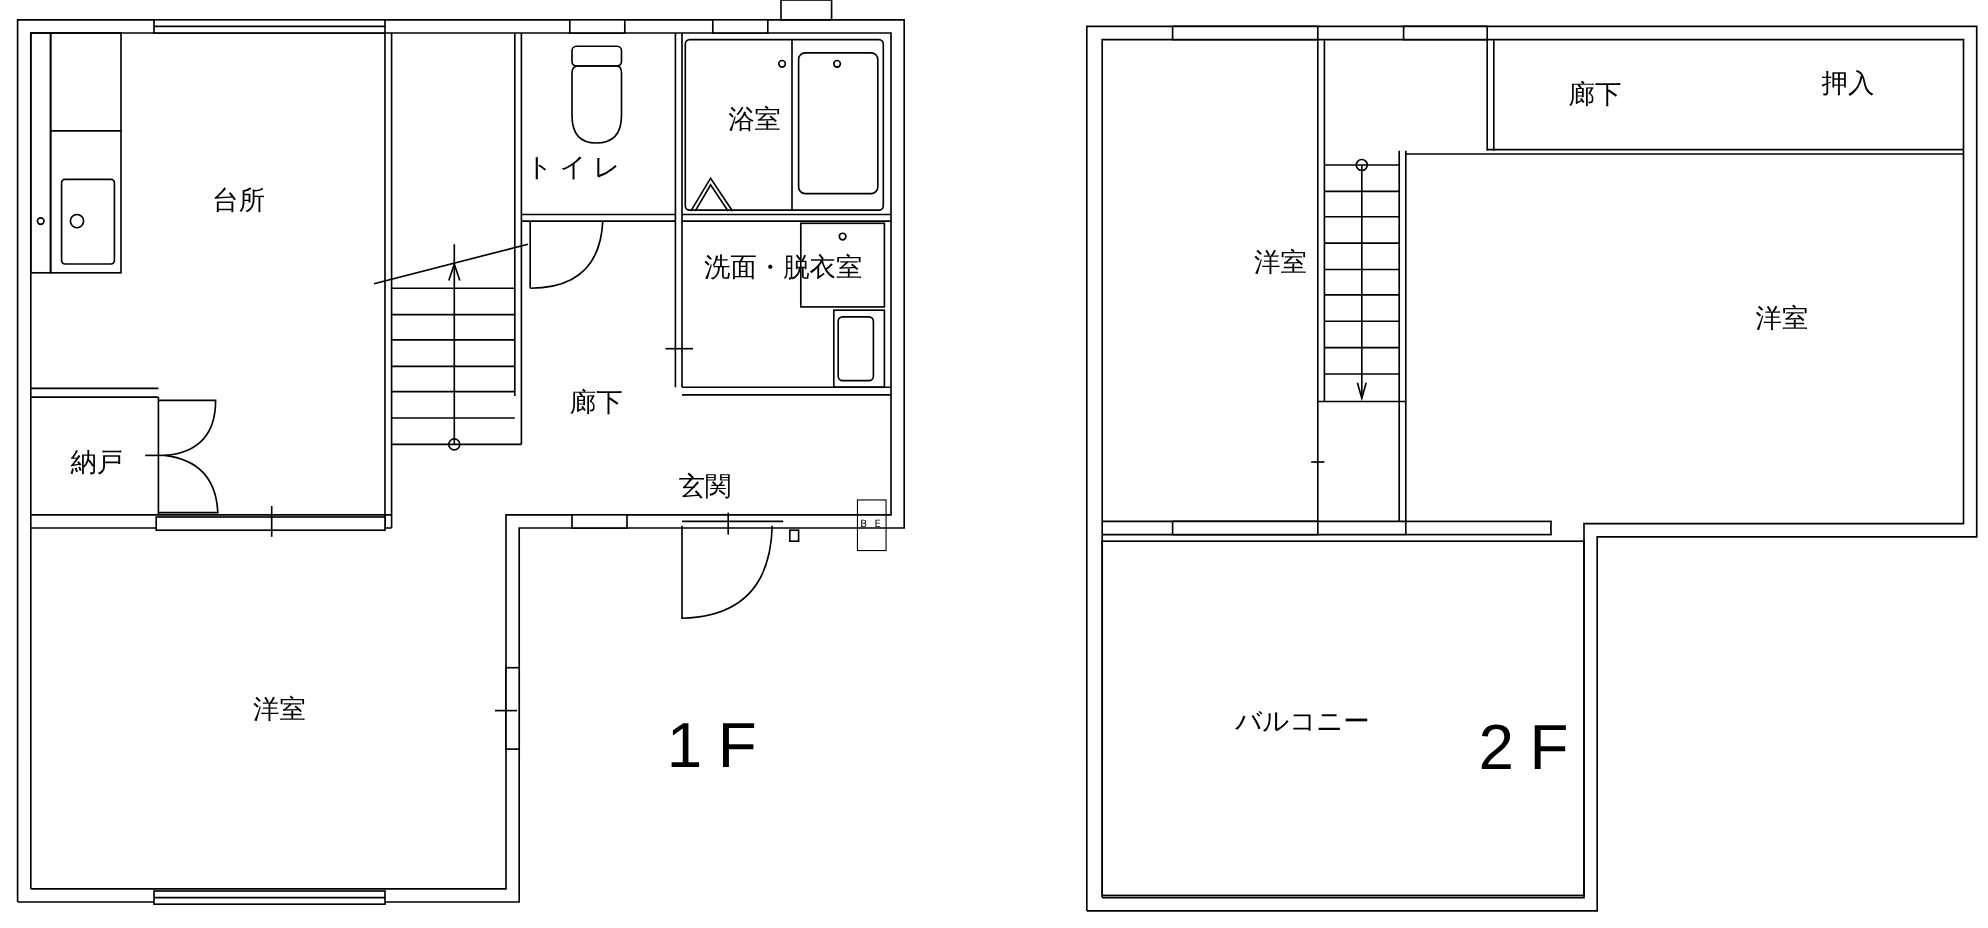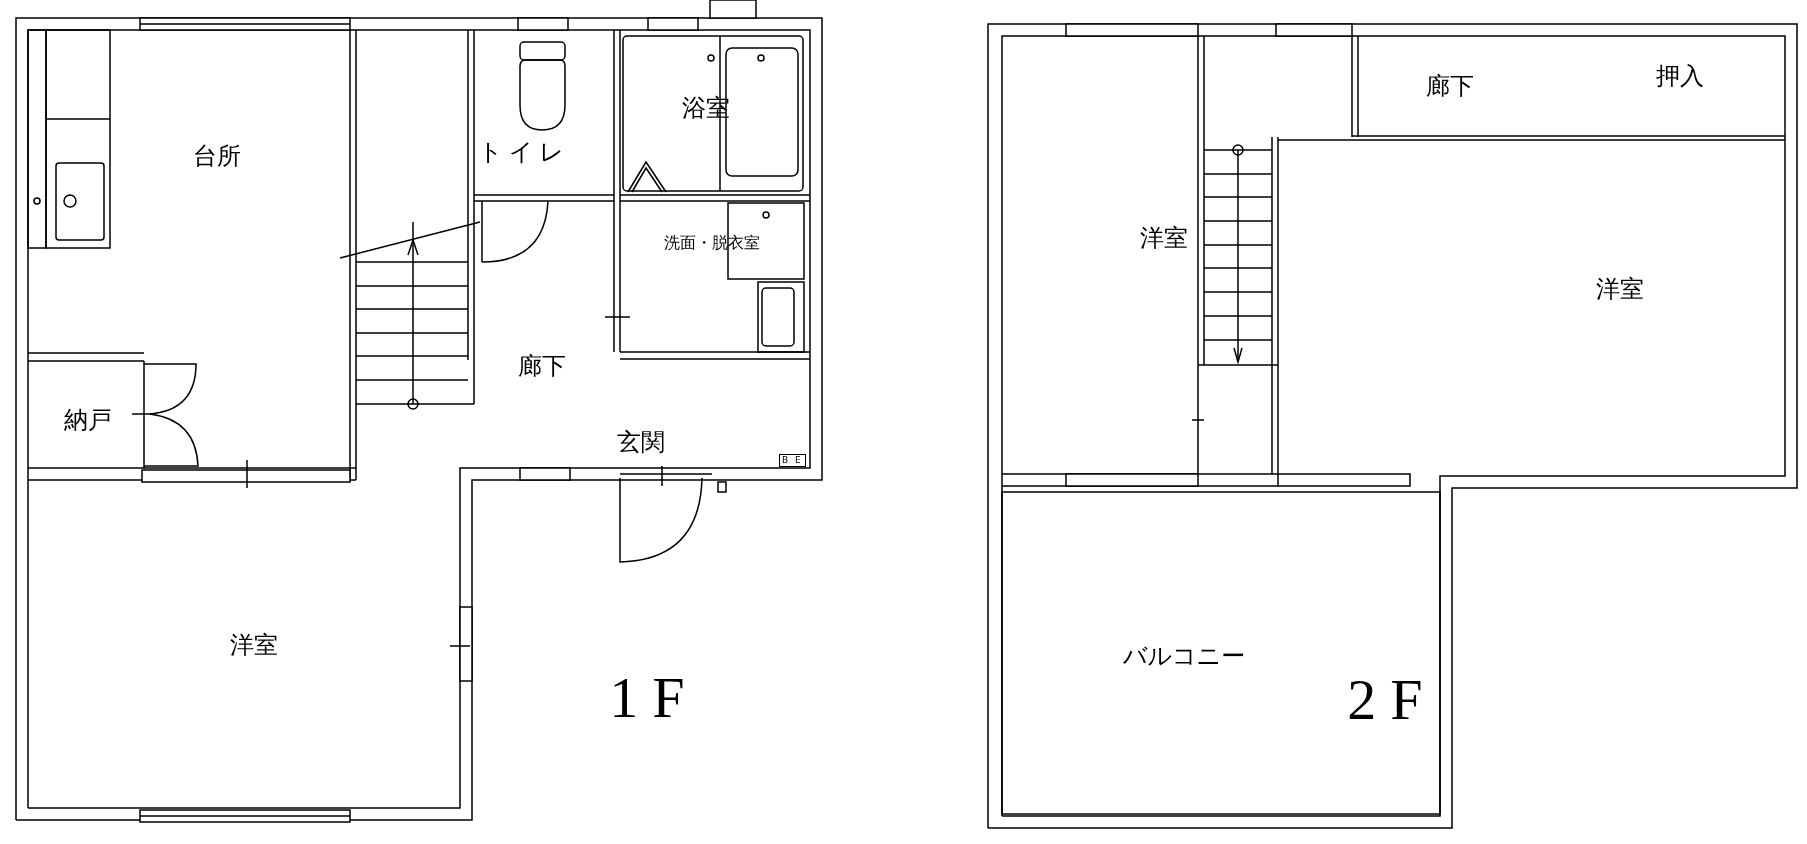--- a/index.html
+++ b/index.html
@@ -1,24 +1,24 @@
 <!DOCTYPE html>
 <html><head>
 <meta charset="utf-8">
 <style>
   html, body { margin: 0; padding: 0; background: #ffffff; }
   body { width: 1807px; height: 844px; position: relative; overflow: hidden;
          font-family: "DejaVu Sans", sans-serif; color: #000; }
   #plan { position: absolute; left: 0; top: 0; }
   .lbl { position: absolute; font-size: 24px; line-height: 1; white-space: nowrap;
          transform: translate(-50%, -50%); color: #000; }
-  .lbl.small { font-size: 16px; }
+  .lbl.small { font-size: 24px; }
   .floor { position: absolute; font-size: 58px; line-height: 1; letter-spacing: 14px;
-           transform: translate(-50%, -50%); font-family: Liberation Serif, serif; margin-top: 20px; }
-  .be { position: absolute; font-size: 9px; border: 1px solid #000; padding: 0 2px;
+           transform: translate(-50%, -50%); font-family: Liberation Sans, sans-serif; }
+  .be { position: absolute; font-size: 9px; border: 1px solid #000; padding: 17px 2px;
         line-height: 11px; letter-spacing: 2px; }
 </style>
 </head>
 <body>
 
 <svg id="plan" width="1807" height="844" viewBox="0 0 1807 844" fill="none" stroke="#000" stroke-width="1.5">
 
   <g>
 
     <polyline points="16,820 16,18 822,18 822,480 472,480 472,820 16,820"></polyline>
@@ -141,23 +141,23 @@
     <line x1="1002" y1="486" x2="1278" y2="486"></line>
     <rect x="1066" y="474" width="132" height="12" fill="#fff"></rect>
 
     <rect x="1278" y="474" width="132" height="12" fill="#fff"></rect>
 
     <rect x="1002" y="492" width="438" height="322"></rect>
   </g>
 </svg>
 
 <div>
-  <div class="lbl" style="left:217px;top:156px">台所</div>
+  <div class="lbl" style="left:217px;top:182px">台所</div>
   <div class="lbl" style="left:524px;top:152px;letter-spacing:6px">トイレ</div>
-  <div class="lbl" style="left:706px;top:108px">浴室</div>
+  <div class="lbl" style="left:686px;top:108px">浴室</div>
   <div class="lbl small" style="left:712px;top:243px">洗面・脱衣室</div>
   <div class="lbl" style="left:88px;top:420px">納戸</div>
   <div class="lbl" style="left:542px;top:366px">廊下</div>
   <div class="lbl" style="left:641px;top:442px">玄関</div>
   <div class="lbl" style="left:254px;top:645px">洋室</div>
   <div class="be" style="left:779px;top:454px">B E</div>
   <div class="floor" style="left:654px;top:678px">1F</div>
 </div>
 
 <div>

